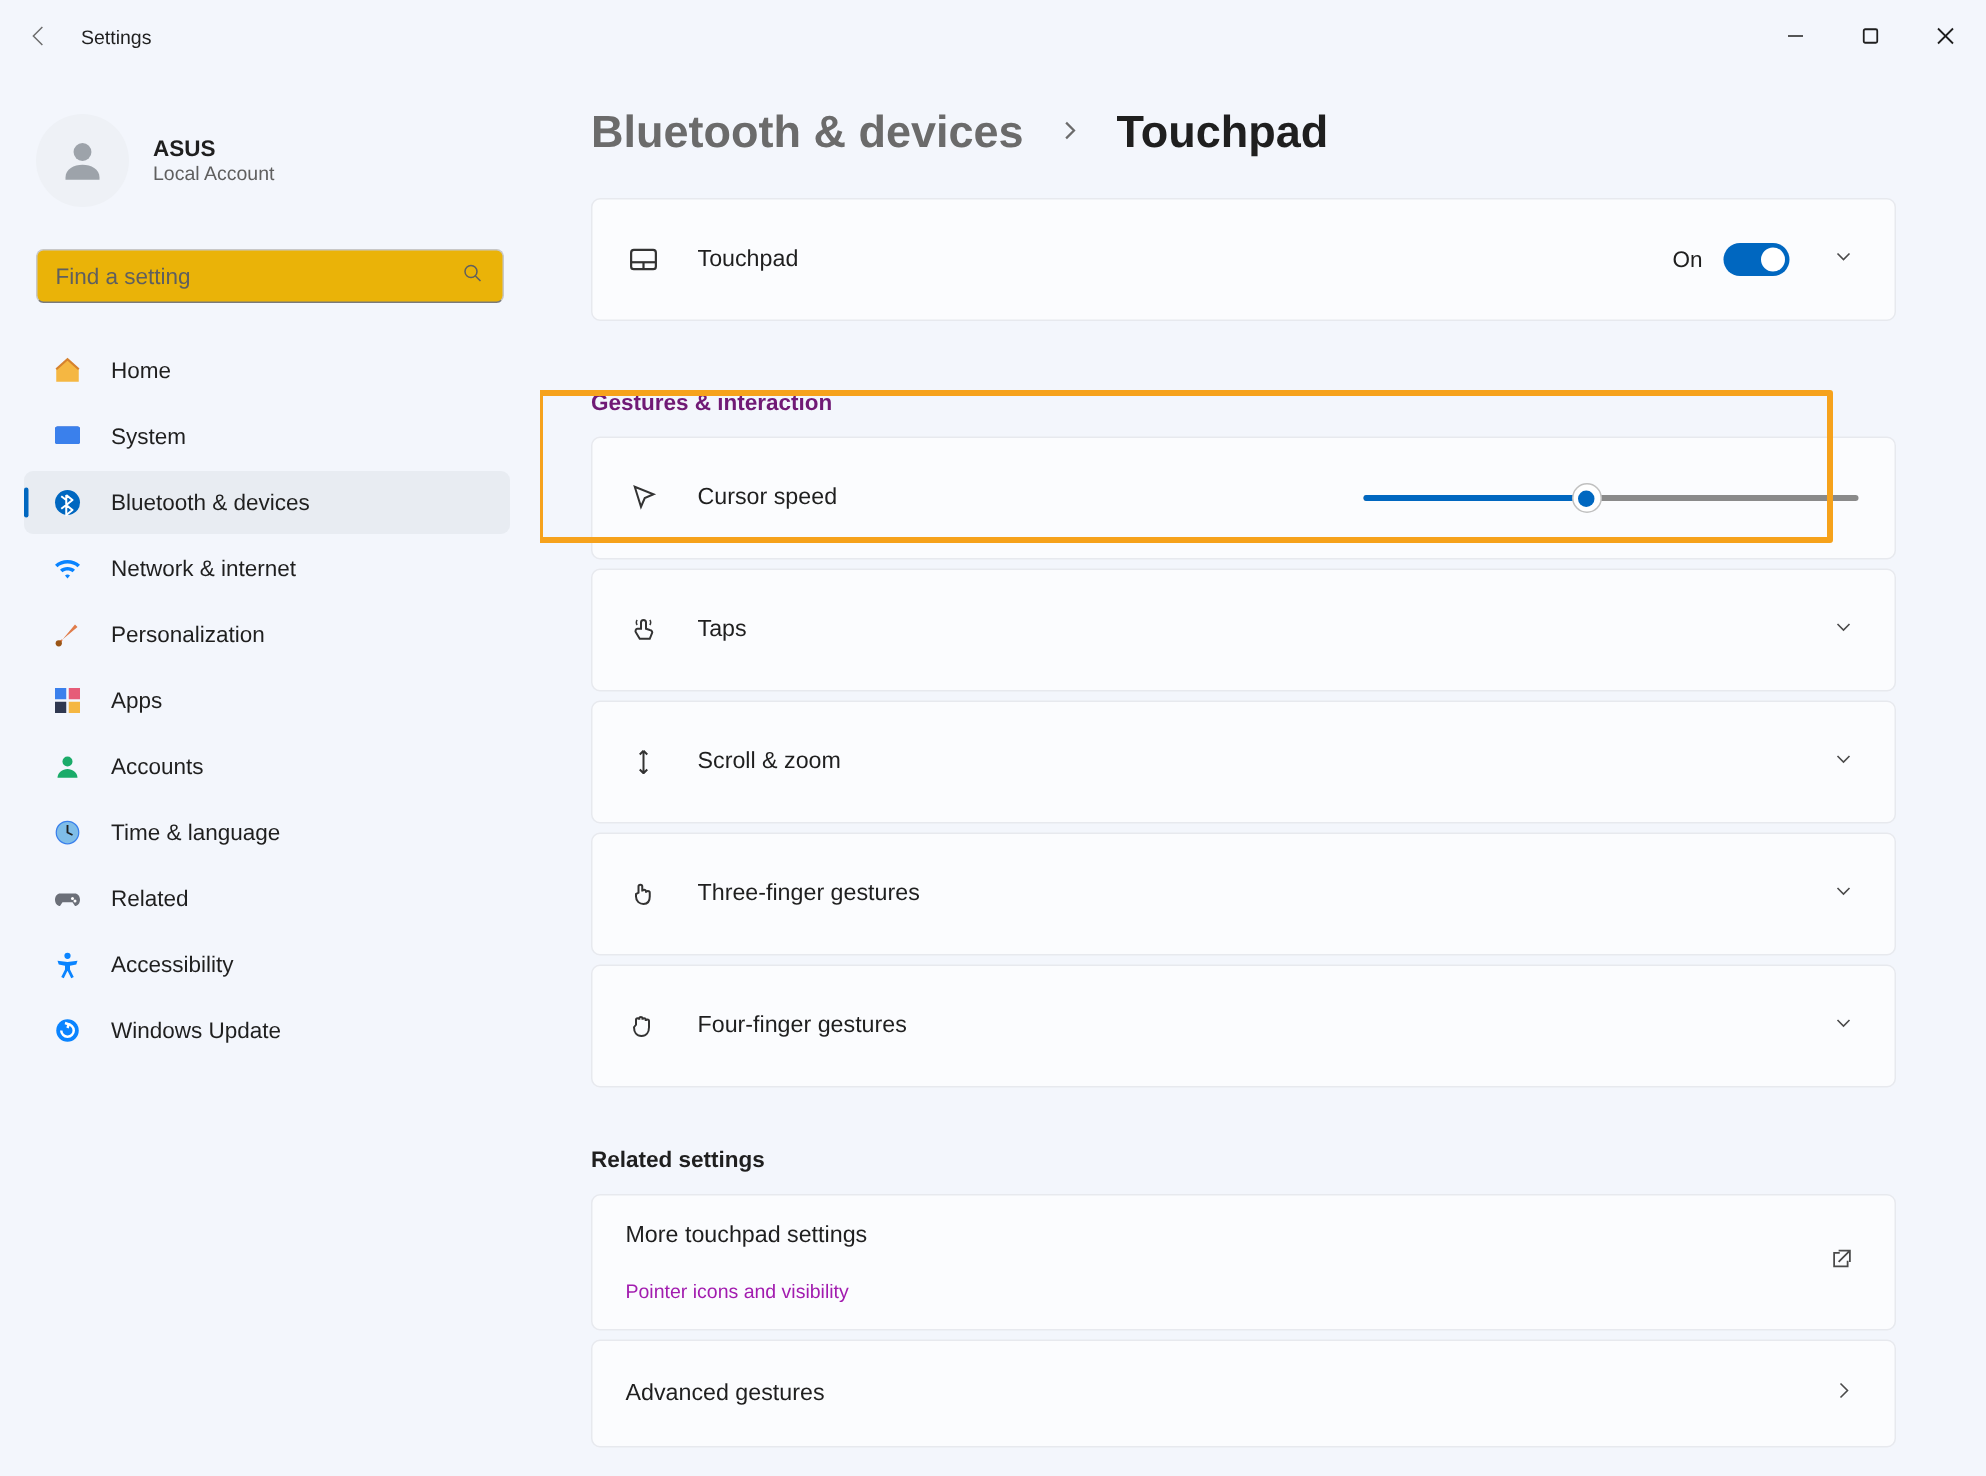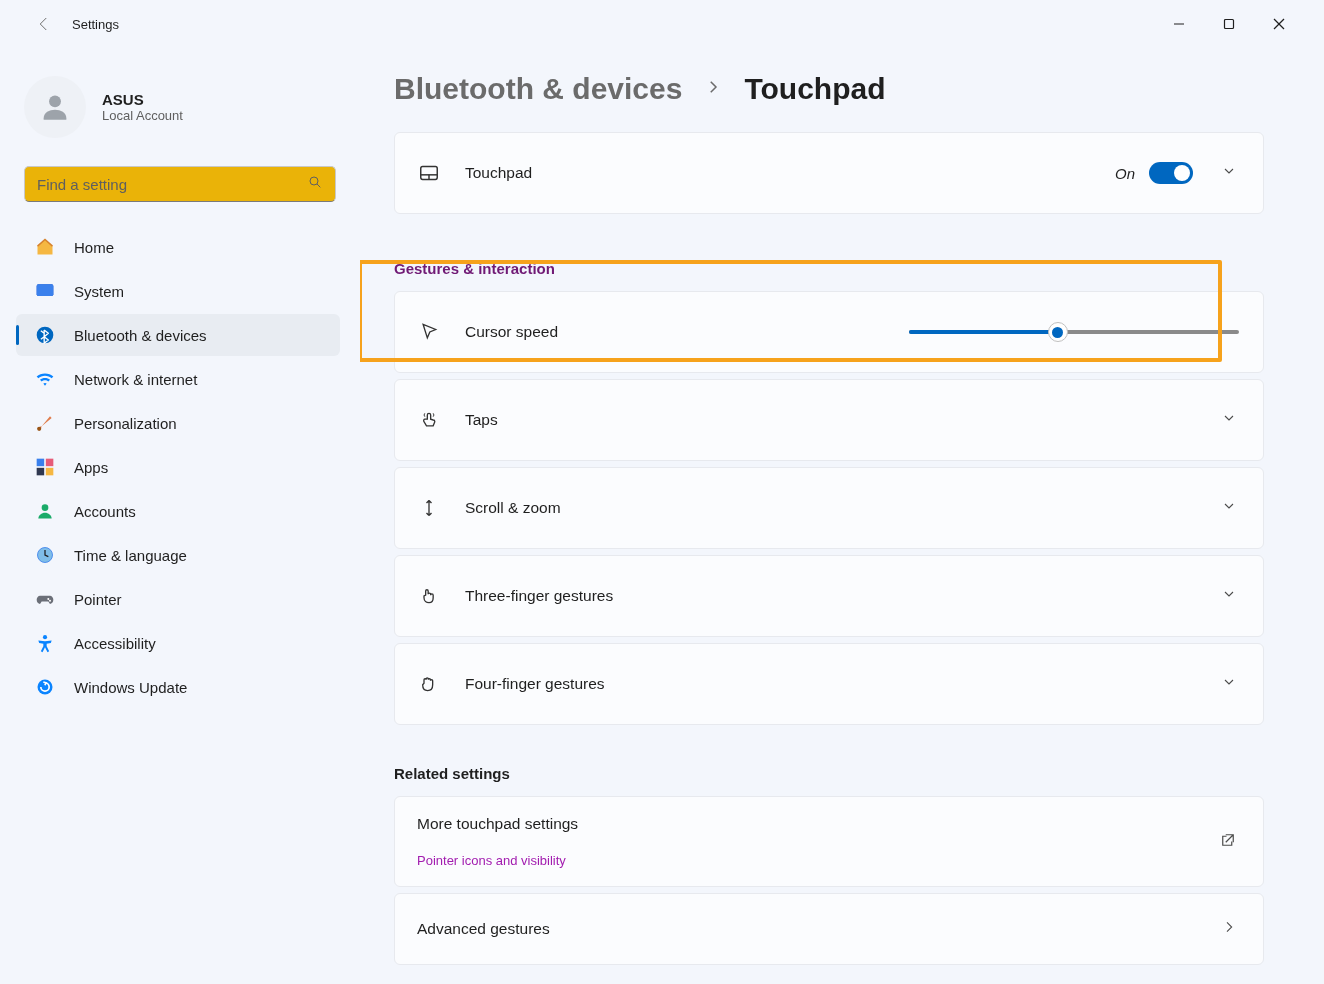--- a/index.html
+++ b/index.html
@@ -1,20 +1,20 @@
 <!DOCTYPE html>
 <html><head>
 <meta charset="utf-8">
 <style>
 * { margin: 0; padding: 0; box-sizing: border-box; font-family: "Segoe UI", -apple-system, sans-serif; }
 html, body { width: 1324px; height: 984px; overflow: hidden; }
 body { background: #f3f6fc; display: flex; flex-direction: column; }
 
 
-.titlebar { height: 48px; display: flex; align-items: center; padding: 0 20px; }
+.titlebar { height: 48px; display: flex; align-items: center; padding: 0 2px; }
 .titlebar-left { display: flex; align-items: center; gap: 18px; padding-left: 14px; }
 .back-arrow { width: 20px; height: 20px; display: flex; align-items: center; justify-content: center; color: #6b6b6b; cursor: pointer; }
 .app-title { font-size: 13px; color: #1f1f1f; }
 .titlebar-controls { margin-left: auto; display: flex; }
 .win-btn { width: 50px; height: 40px; display: flex; align-items: center; justify-content: center; color: #1f1f1f; cursor: pointer; }
 
 
 .body { flex: 1; display: flex; min-height: 0; }
 .sidebar { width: 360px; padding: 20px 0 0 0; display: flex; flex-direction: column; }
 .account { display: flex; align-items: center; gap: 16px; padding: 8px 24px 20px 24px; }
@@ -39,21 +39,21 @@
 .breadcrumb { display: flex; align-items: center; gap: 22px; margin-bottom: 26px; }
 .bc-parent { font-size: 30px; font-weight: 600; color: #6b6b6b; }
 .bc-sep { color: #6b6b6b; }
 .bc-current { font-size: 30px; font-weight: 600; color: #1f1f1f; }
 
 .card { background: #fbfcfe; border: 1px solid #e7e9ee; border-radius: 6px; margin-bottom: 6px; }
 .card-row { display: flex; align-items: center; padding: 20px 22px; gap: 24px; min-height: 80px; }
 .card-ico { width: 24px; display: flex; align-items: center; justify-content: center; color: #333; }
 .card-label { font-size: 15.5px; color: #1f1f1f; flex: 0 0 auto; }
 .card-spacer { flex: 1; }
-.toggle-row { display: flex; align-items: center; gap: 14px; font-style: italic; }
+.toggle-row { display: flex; align-items: center; gap: 14px; }
 .toggle-state { font-size: 15px; color: #1f1f1f; }
 .toggle { width: 44px; height: 22px; border-radius: 11px; background: #0067c0; position: relative; cursor: pointer; }
 .toggle::after { content: ""; position: absolute; right: 3px; top: 3px; width: 16px; height: 16px; border-radius: 50%; background: #fff; }
 .chev { color: #4a4a4a; padding: 0 4px; cursor: pointer; }
 
 .section-title { font-size: 15px; font-weight: 600; color: #701a75; margin: 46px 0 14px 0; }
 
 .slider-wrap { flex: 1; max-width: 330px; margin-left: auto; margin-right: 2px; position: relative; height: 18px; display: flex; align-items: center; }
 .slider-track { position: absolute; left: 0; right: 0; height: 4px; background: #8a8a8a; border-radius: 2px; }
 .slider-fill { position: absolute; left: 0; height: 4px; background: #0067c0; border-radius: 2px; width: 45%; }
@@ -202,21 +202,21 @@
         <span>Time &amp; language</span>
       </div>
       <div class="nav-item">
         <span class="nav-ico">
           <svg width="20" height="20" viewBox="0 0 24 24" fill="#6b6f78">
               <path d="M6 8h12c2 0 4 2 4 5s-2 5-4 5l-2-3h-8l-2 3c-2 0-4-2-4-5s2-5 4-5z"></path>
               <circle cx="16" cy="12" r="1.2" fill="#fff"></circle>
               <circle cx="18" cy="14" r="1.2" fill="#fff"></circle>
             </svg>
         </span>
-        <span>Pointer</span>
+        <span>Related</span>
       </div>
       <div class="nav-item">
         <span class="nav-ico">
           <svg width="20" height="20" viewBox="0 0 24 24" fill="#0a84ff">
               <circle cx="12" cy="5" r="2.5"></circle>
               <path d="M4 9l8 1 8-1-1 3-5 1v3l3 6-2 1-3-6-3 6-2-1 3-6v-3l-5-1z"></path>
             </svg>
         </span>
         <span>Accessibility</span>
       </div>

